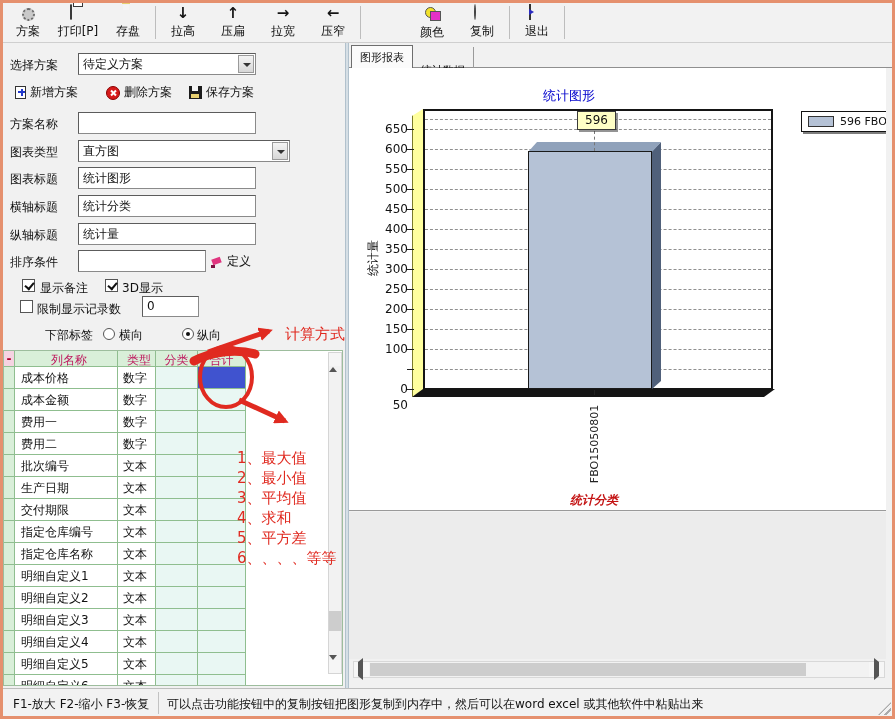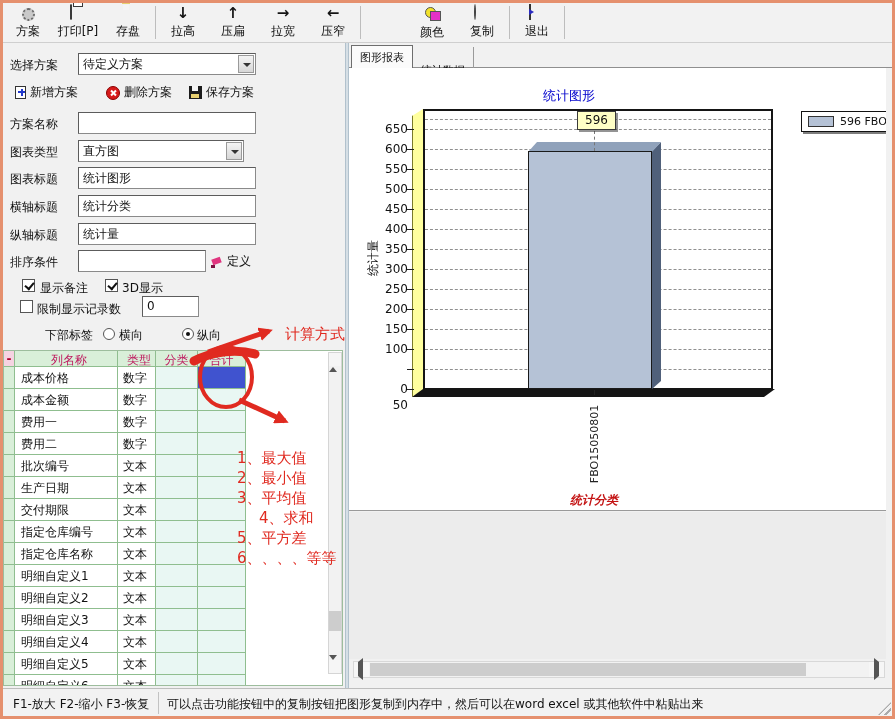--- a/index.html
+++ b/index.html
@@ -195,21 +195,21 @@
     </div>
     <div class="link-btn" style="left:186px;top:41px">
       <span class="i-floppy" style="margin:0"></span>
       <span>保存方案</span>
     </div>
 
     <span class="flabel" style="left:7px;top:73px">方案名称</span>
     <div class="tinput" style="left:75px;top:69px;width:178px;height:22px"></div>
 
     <span class="flabel" style="left:7px;top:101px">图表类型</span>
-    <div class="combo" style="left:75px;top:97px;width:166px;height:22px">
+    <div class="combo" style="left:75px;top:97px;width:212px;height:22px">
       <span class="val">直方图</span>
       <span class="dd"></span>
     </div>
 
     <span class="flabel" style="left:7px;top:128px">图表标题</span>
     <div class="tinput" style="left:75px;top:124px;width:178px;height:22px">统计图形</div>
 
     <span class="flabel" style="left:7px;top:156px">横轴标题</span>
     <div class="tinput" style="left:75px;top:152px;width:178px;height:22px">统计分类</div>
 
@@ -451,21 +451,21 @@
     <path d="M191,358 C210,348 234,346 252,351" stroke="#e02a20" stroke-width="9" fill="none" stroke-linecap="round"></path>
     <ellipse cx="223" cy="374" rx="26" ry="30" stroke="#e02a20" stroke-width="4" fill="none"></ellipse>
     <line x1="205" y1="349" x2="266" y2="328" stroke="#e02a20" stroke-width="5" marker-end="url(#ah)"></line>
     <line x1="236" y1="397" x2="282" y2="418" stroke="#e02a20" stroke-width="5" marker-end="url(#ah)"></line>
   </svg>
   <div class="red-note" style="left:282px;top:322px">计算方式</div>
   <div id="note-items">
       <div class="red-note" style="left: 234px; top: 446px;">1、最大值</div>
       <div class="red-note" style="left: 234px; top: 466px;">2、最小值</div>
       <div class="red-note" style="left: 234px; top: 486px;">3、平均值</div>
-      <div class="red-note" style="left: 234px; top: 506px; margin-left: 22px;">4、求和</div>
+      <div class="red-note" style="left: 234px; top: 506px;">4、求和</div>
       <div class="red-note" style="left: 234px; top: 526px;">5、平方差</div>
       <div class="red-note" style="left: 234px; top: 546px;">6、、、、等等</div>
     </div>
 
   <div id="statusbar">
     <span id="sb-left">F1-放大  F2-缩小  F3-恢复</span>
     <span id="sb-div"></span>
     <span id="sb-msg">可以点击功能按钮中的复制按钮把图形复制到内存中，然后可以在word excel 或其他软件中粘贴出来</span>
     <span id="sb-grip"></span>
   </div>

